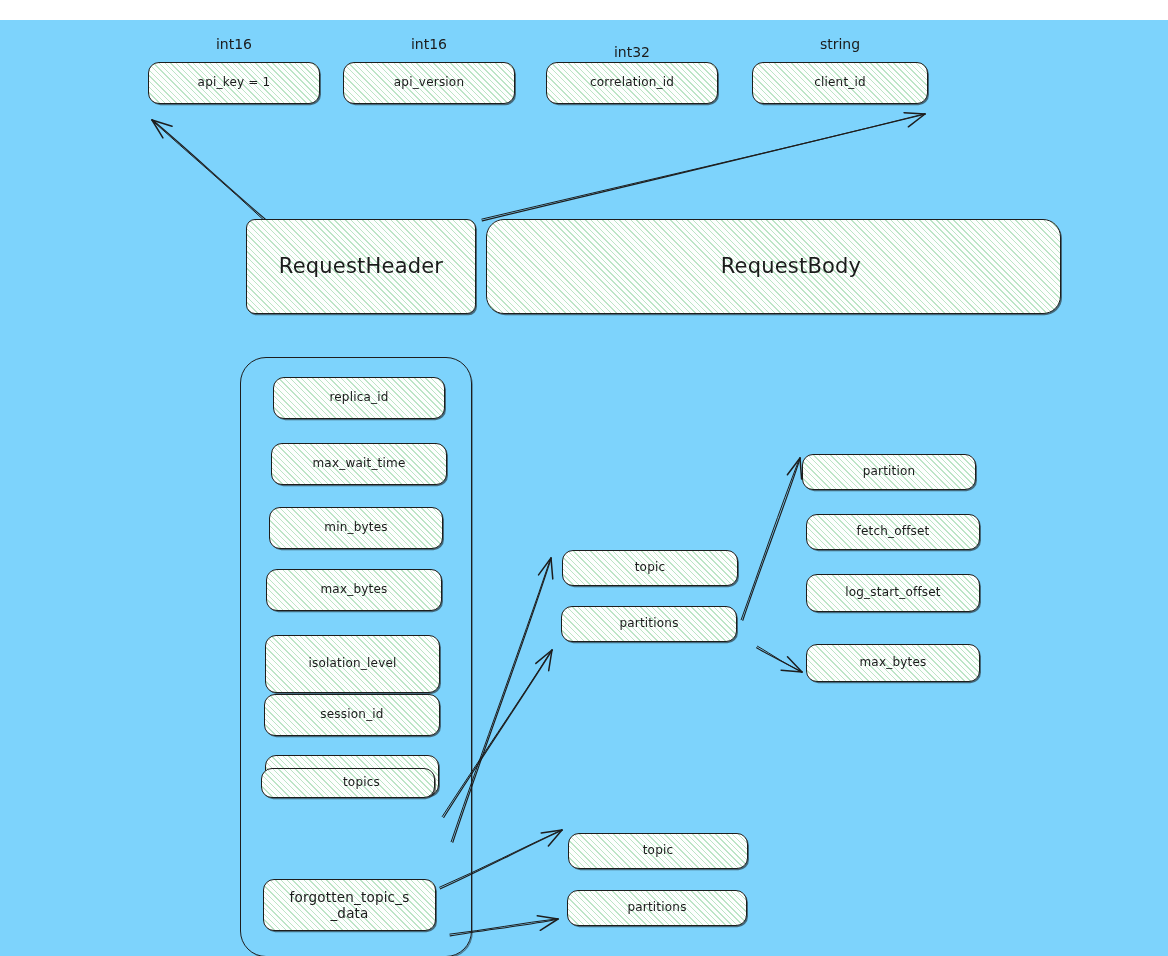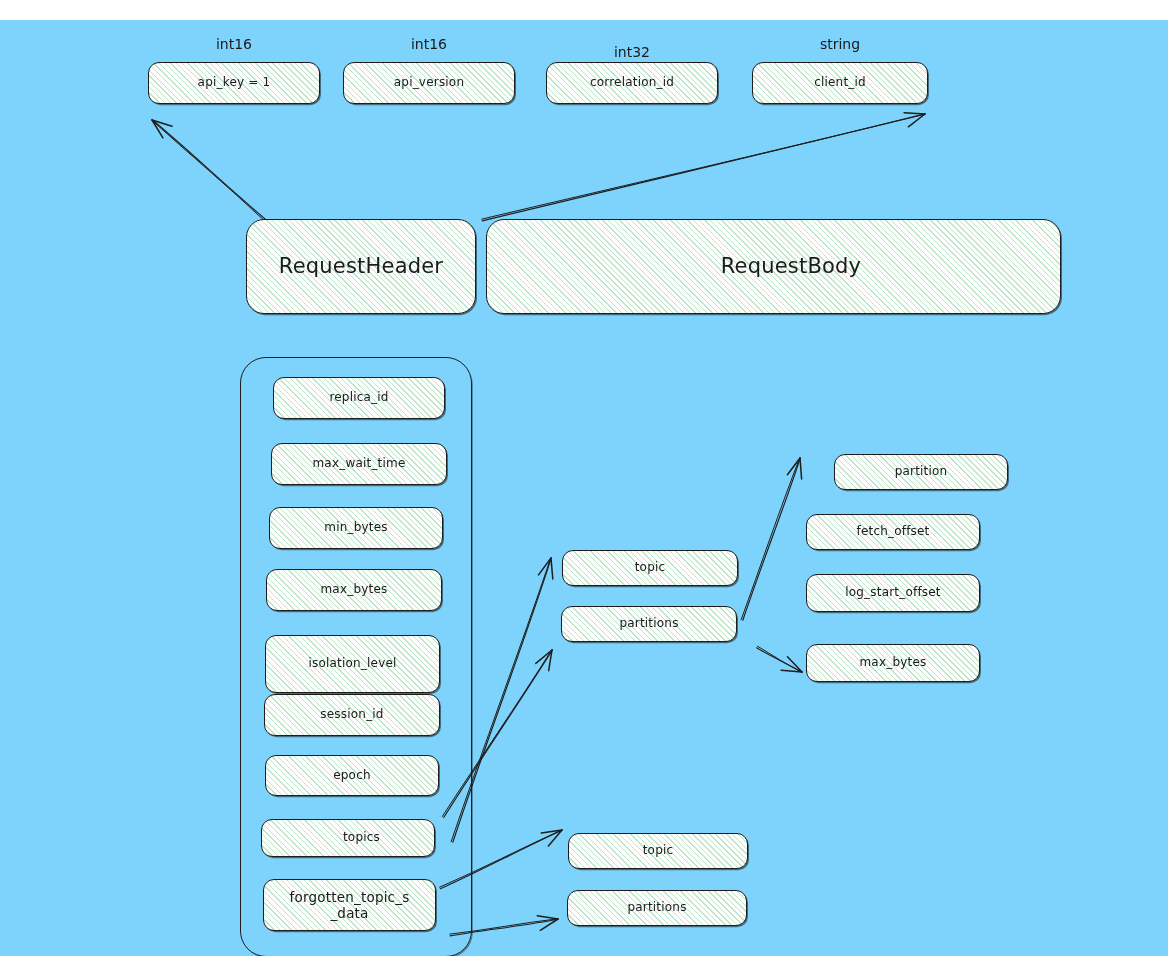--- a/index.html
+++ b/index.html
@@ -133,33 +133,33 @@
   <div id="nodes-layer">
       <div class="group-box" style="left: 240px; top: 337px; width: 232px; height: 600px;"></div>
       <div class="type-label" style="left: 148px; top: 16px; width: 172px;">int16</div>
       <div class="node" style="left: 148px; top: 42px; width: 172px; height: 42px;">api_key = 1</div>
       <div class="type-label" style="left: 343px; top: 16px; width: 172px;">int16</div>
       <div class="node" style="left: 343px; top: 42px; width: 172px; height: 42px;">api_version</div>
       <div class="type-label" style="left: 546px; top: 24px; width: 172px;">int32</div>
       <div class="node" style="left: 546px; top: 42px; width: 172px; height: 42px;">correlation_id</div>
       <div class="type-label" style="left: 752px; top: 16px; width: 176px;">string</div>
       <div class="node" style="left: 752px; top: 42px; width: 176px; height: 42px;">client_id</div>
-      <div class="node big" style="left: 246px; top: 199px; width: 230px; height: 95px;">RequestHeader</div>
+      <div class="node big" style="left: 246px; top: 199px; width: 230px; height: 95px; border-radius: 9px;">RequestHeader</div>
       <div class="node big" style="left: 486px; top: 199px; width: 575px; height: 95px; padding-left: 41px;">RequestBody</div>
       <div class="node" style="left: 273px; top: 357px; width: 172px; height: 42px;">replica_id</div>
       <div class="node" style="left: 271px; top: 423px; width: 176px; height: 42px;">max_wait_time</div>
       <div class="node" style="left: 269px; top: 487px; width: 174px; height: 42px;">min_bytes</div>
       <div class="node" style="left: 266px; top: 549px; width: 176px; height: 42px;">max_bytes</div>
       <div class="node" style="left: 265px; top: 615px; width: 175px; height: 58px;">isolation_level</div>
       <div class="node" style="left: 264px; top: 674px; width: 176px; height: 42px;">session_id</div>
       <div class="node" style="left: 265px; top: 735px; width: 174px; height: 41px;">epoch</div>
-      <div class="node" style="left: 261px; top: 799px; width: 174px; height: 38px; padding-left: 33px;">topics</div>
+      <div class="node" style="left: 261px; top: 748px; width: 174px; height: 30px; padding-left: 33px;">topics</div>
       <div class="node two-line" style="left: 263px; top: 859px; width: 173px; height: 52px; display: block; padding-top: 9px; "><span>forgotten_topic_s</span><br><span>_data</span></div>
       <div class="node" style="left: 562px; top: 530px; width: 176px; height: 36px;">topic</div>
       <div class="node" style="left: 561px; top: 586px; width: 176px; height: 36px;">partitions</div>
-      <div class="node" style="left: 834px; top: 434px; width: 174px; height: 36px;">partition</div>
+      <div class="node" style="left: 802px; top: 434px; width: 174px; height: 36px;">partition</div>
       <div class="node" style="left: 806px; top: 494px; width: 174px; height: 36px;">fetch_offset</div>
       <div class="node" style="left: 806px; top: 554px; width: 174px; height: 38px;">log_start_offset</div>
       <div class="node" style="left: 806px; top: 624px; width: 174px; height: 38px;">max_bytes</div>
       <div class="node" style="left: 568px; top: 813px; width: 180px; height: 36px;">topic</div>
       <div class="node" style="left: 567px; top: 870px; width: 180px; height: 36px;">partitions</div>
     </div>
 </div>
 
 </body></html>

